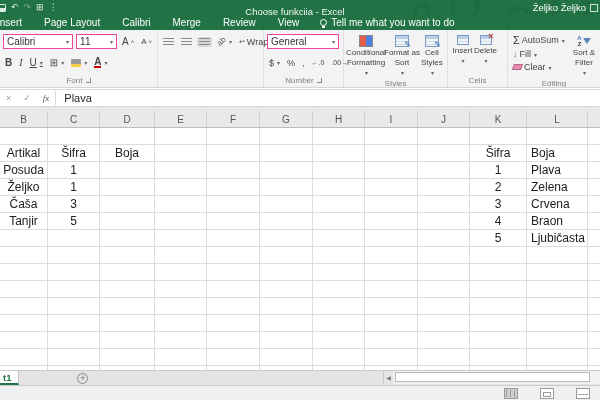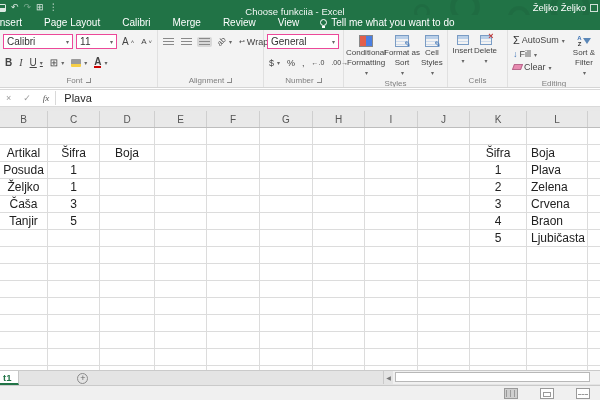--- a/index.html
+++ b/index.html
@@ -208,24 +208,20 @@
             <span class="alicn"></span>
           </span>
         <span class="rbtn caret">
             <span class="orient">ab</span>
           </span>
         <span class="rbtn">
             <span class="mini">↩</span>
             <span>Wrap Text</span>
           </span>
       </div>
-      <div class="grpLabel">
-        <span>Alignment</span>
-          <span class="launcher"></span>
-      </div>
     </div>
 
     <div class="grp" style="width:80px;">
       <div class="rrow">
         <span class="combo caret" style="width:72px;">
             <span>General</span>
           </span>
       </div>
       <div class="rrow">
         <span class="rbtn caret">

